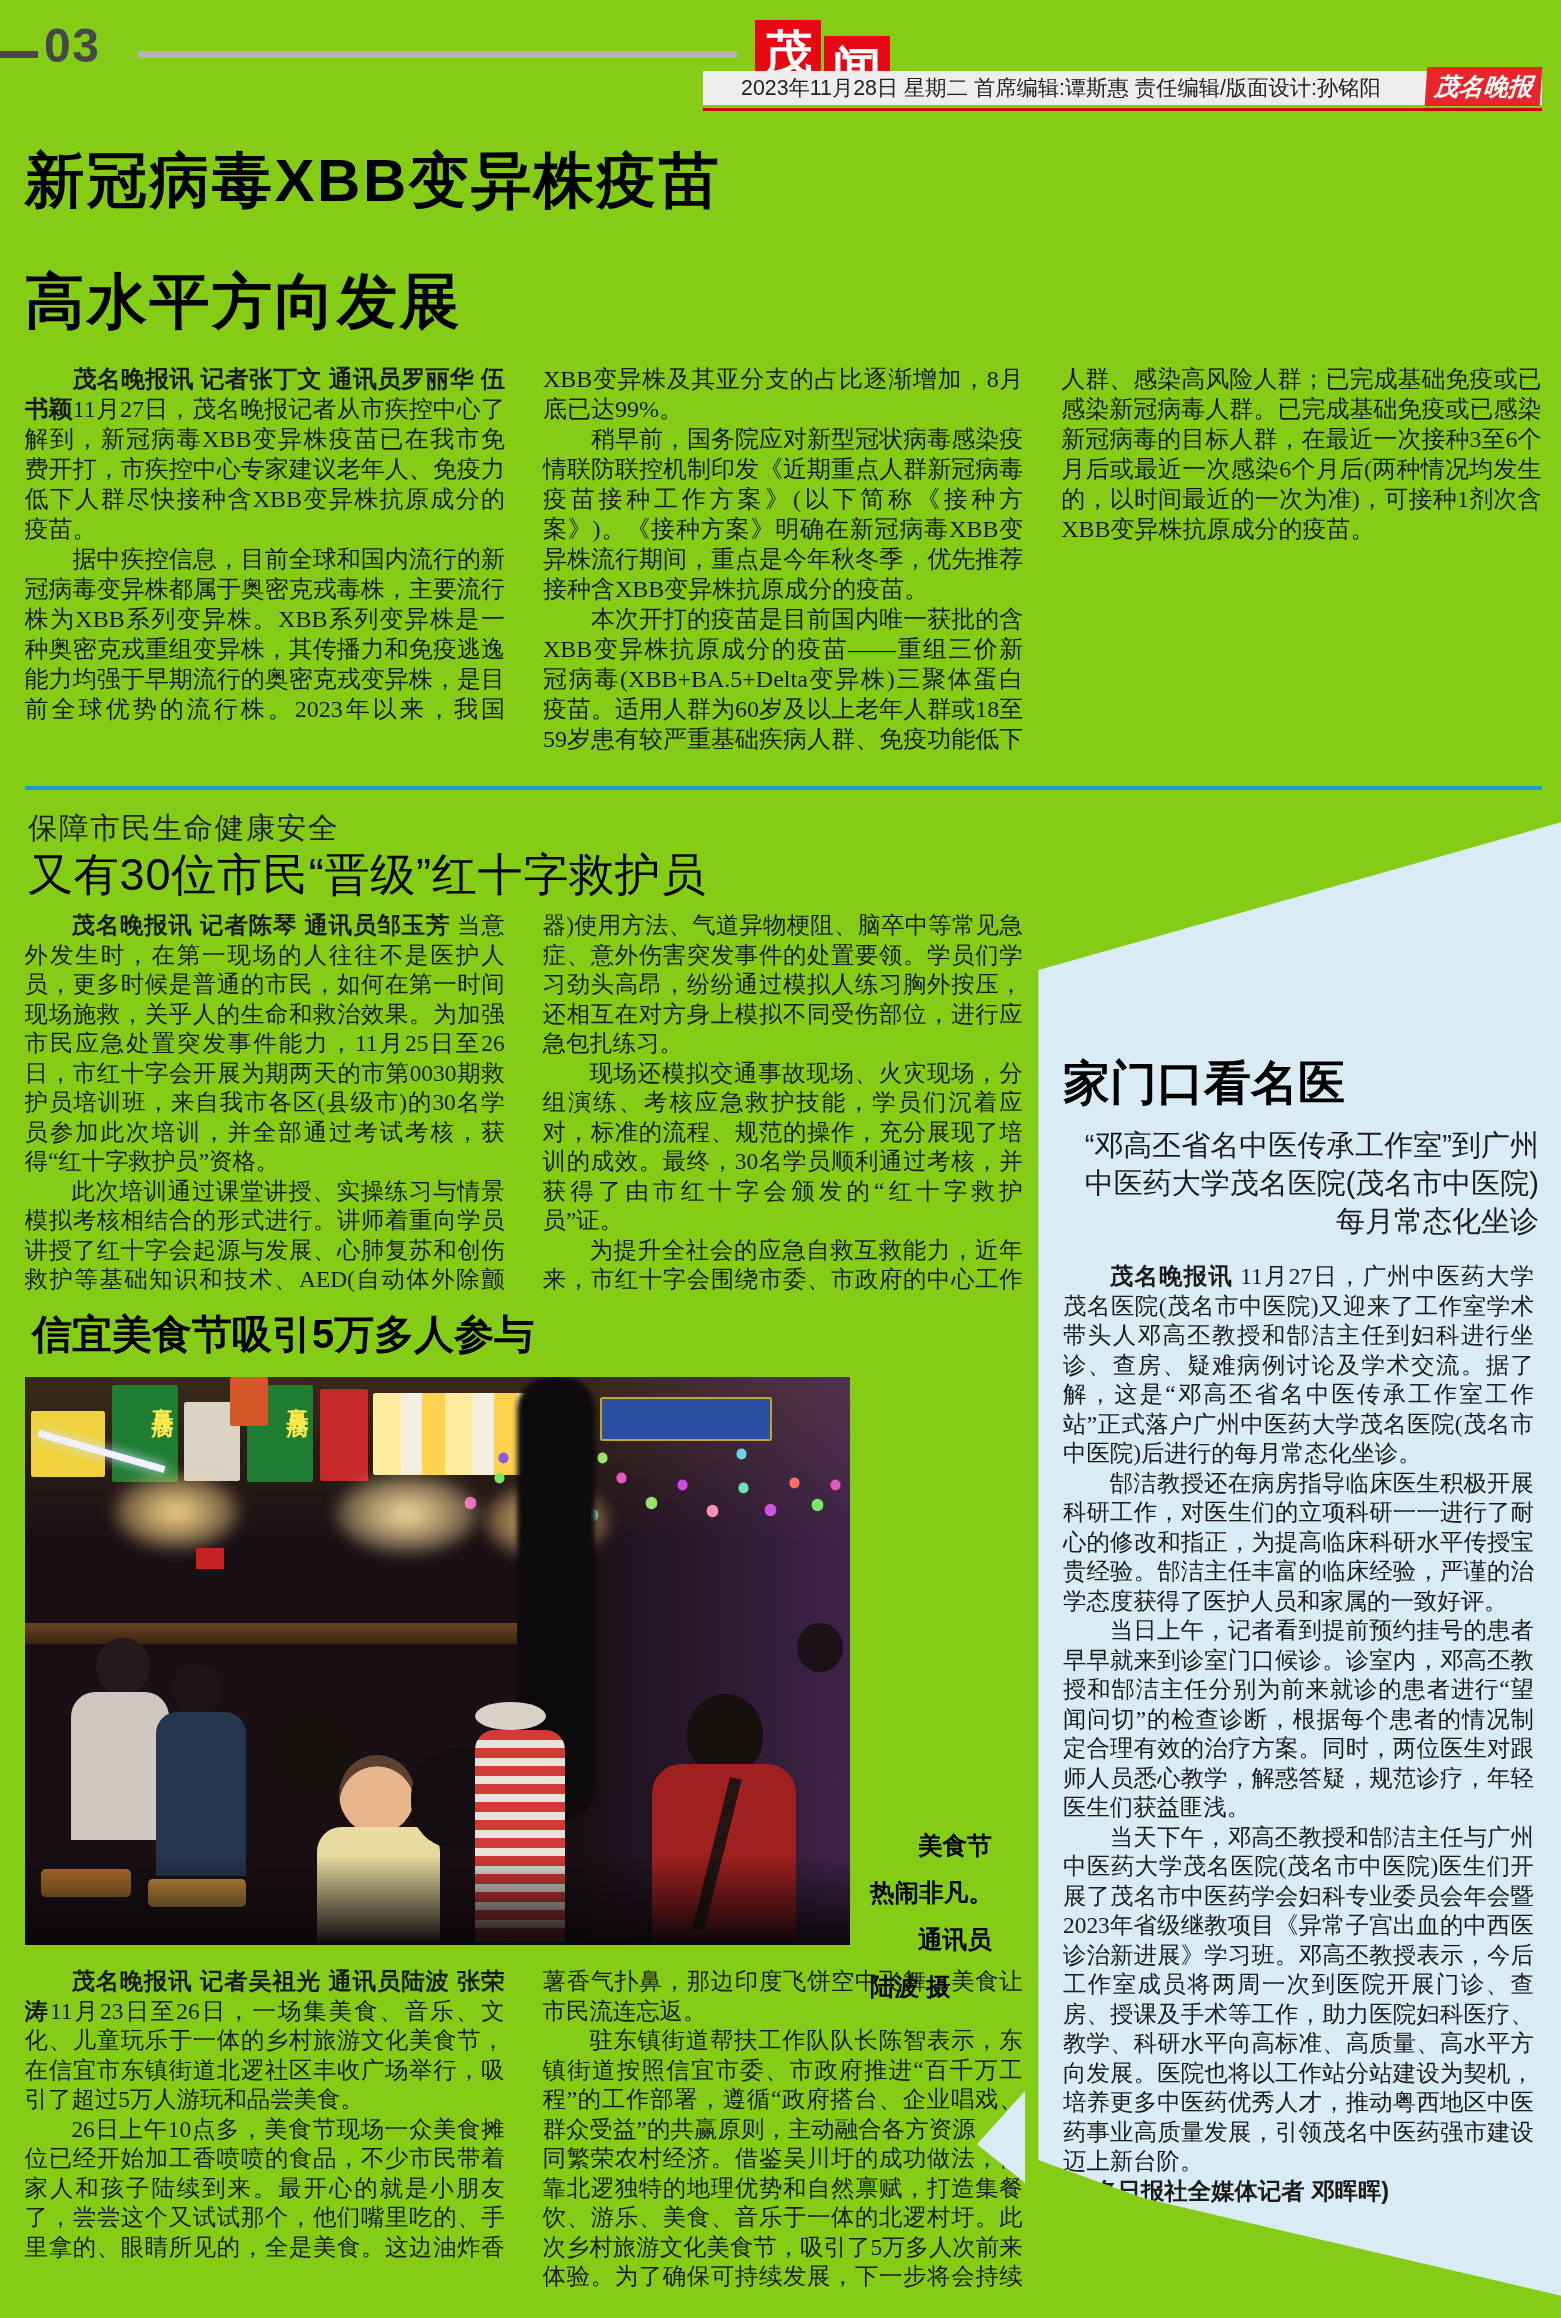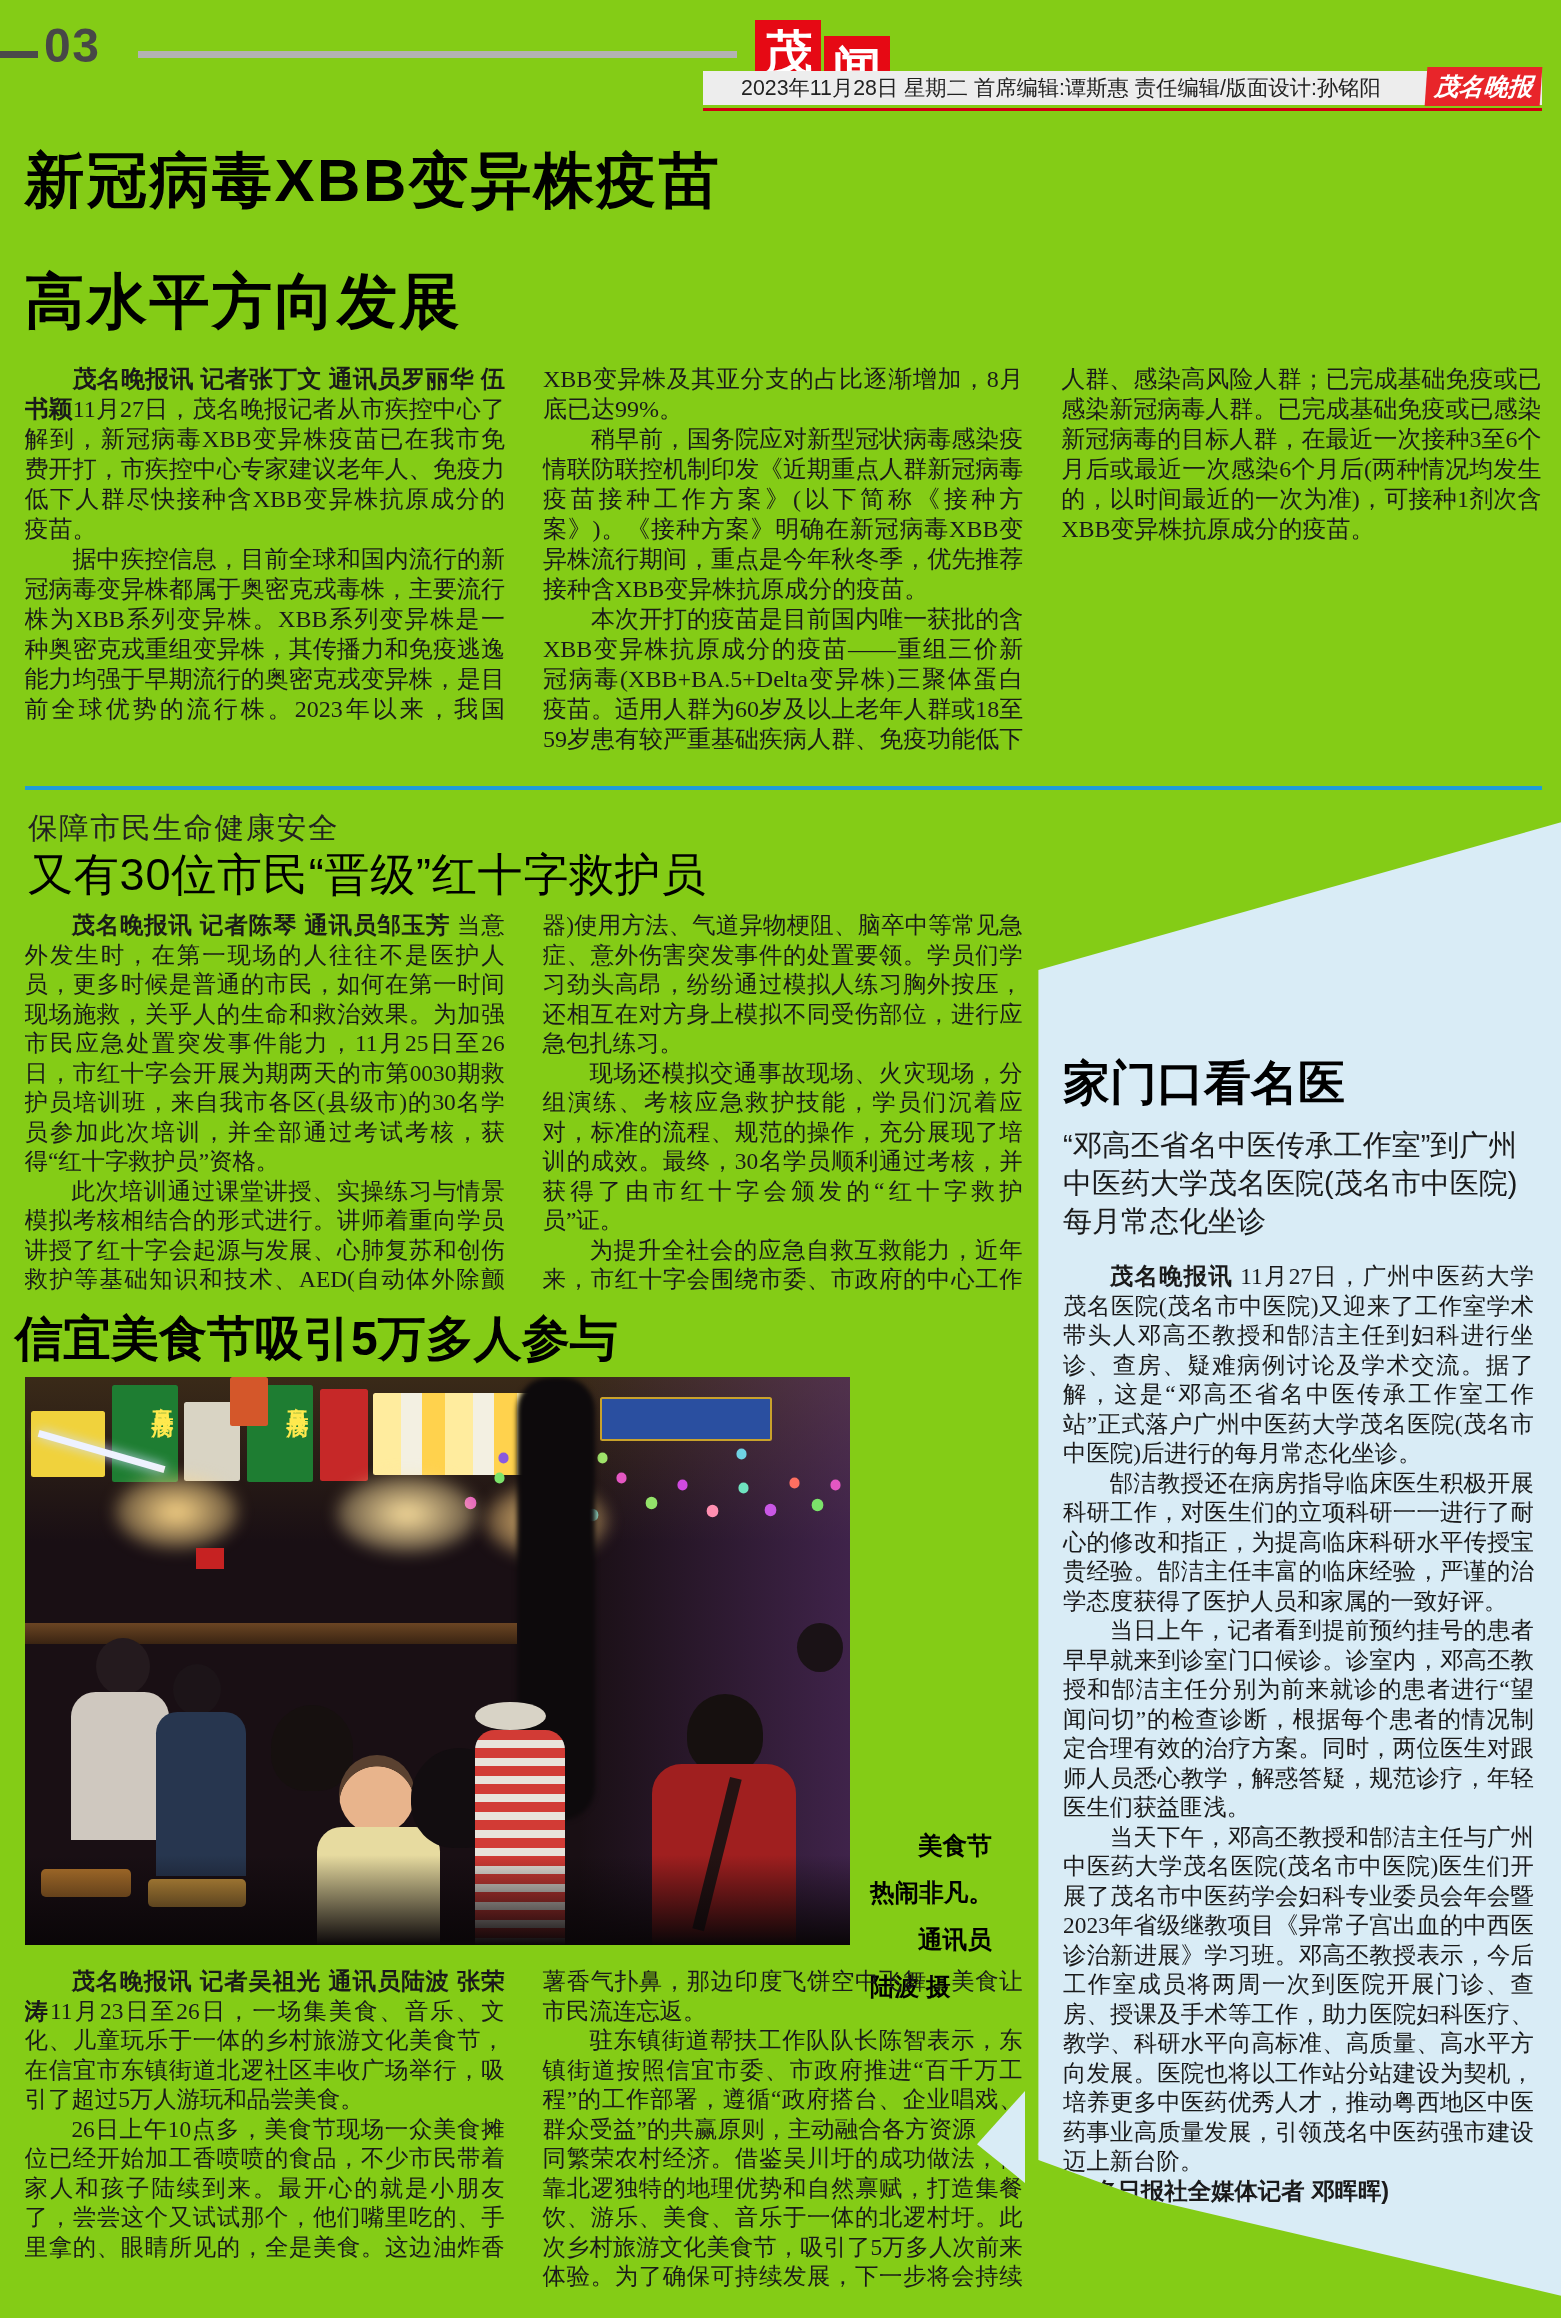--- a/index.html
+++ b/index.html
@@ -35,36 +35,36 @@
 
   #divider { left:24.6px; top:786px; width:1517px; height:4.1px; background:#1f9cd8; }
 
   
   #a2-kicker { left:28px; top:809px; font-size:29.5px; color:#222; letter-spacing:1.6px; }
   #a2-headline { left:28px; top:845px; font-size:45px; font-weight:normal; letter-spacing:0.8px; color:#000; }
   #a2-body { left:24.6px; top:911px; width:998px; height:396px; column-count:2; column-gap:38px;
              font-size:23.4px; line-height:29.5px; }
 
   
-  #a3-headline { left:15px; top:1307px; font-size:48px; font-weight:bold; color:#000; }
+  #a3-headline { left:32px; top:1307px; font-size:40px; font-weight:bold; color:#000; }
   #photo { left:24.6px; top:1377px; width:825px; height:568px; background:#190f14; overflow:hidden; }
   .blob { position:absolute; }
   .vtext { writing-mode:vertical-rl; }
   #caption { left:870px; top:1822px; width:151px; font-weight:bold; font-size:24.6px; line-height:47px; color:#000; }
   .cap-ind { padding-left:48px; }
   #a3-body { left:24.6px; top:1967px; width:998px; height:348px; column-count:2; column-gap:38px;
              font-size:23.4px; line-height:29.5px; }
 
   
   #panel { left:1022px; top:763px; width:540px; height:1555px; background:#d9ecf6;
            clip-path:polygon(16.4px 207px, 540px 59px, 540px 1533px, 121px 1435px, 16.4px 1397px); }
   #panel-tri { left:977px; top:2091px; width:48px; height:92px; background:#d9ecf6;
                clip-path:polygon(100% 0, 100% 100%, 0 58%); }
   #a4-headline { left:41px; top:289px; font-size:47px; font-weight:bold; color:#000; }
-  #a4-subhead { left:41px; top:363px; width:476px; font-size:29px; line-height:38px; color:#1a1a1a; }
+  #a4-subhead { left:41px; top:363px; width:476px; font-size:29px; line-height:38px; color:#1a1a1a;text-align:right; }
   #a4-body { left:41px; top:499px; width:471px; font-family:"Liberation Serif", serif; font-size:23.4px;
              line-height:29.5px; color:#1a1a1a; text-align:justify; }
   #a4-body p { text-indent:2em; }
   #a4-byline { font-family:"Liberation Sans", sans-serif; font-weight:bold; text-indent:0 !important; }
 
   
   .sign { position:absolute; border-radius:2.5px; }
   .glow { position:absolute; border-radius:50%; filter:blur(8.2px); }
   .head { position:absolute; border-radius:50%; }
 </style>

